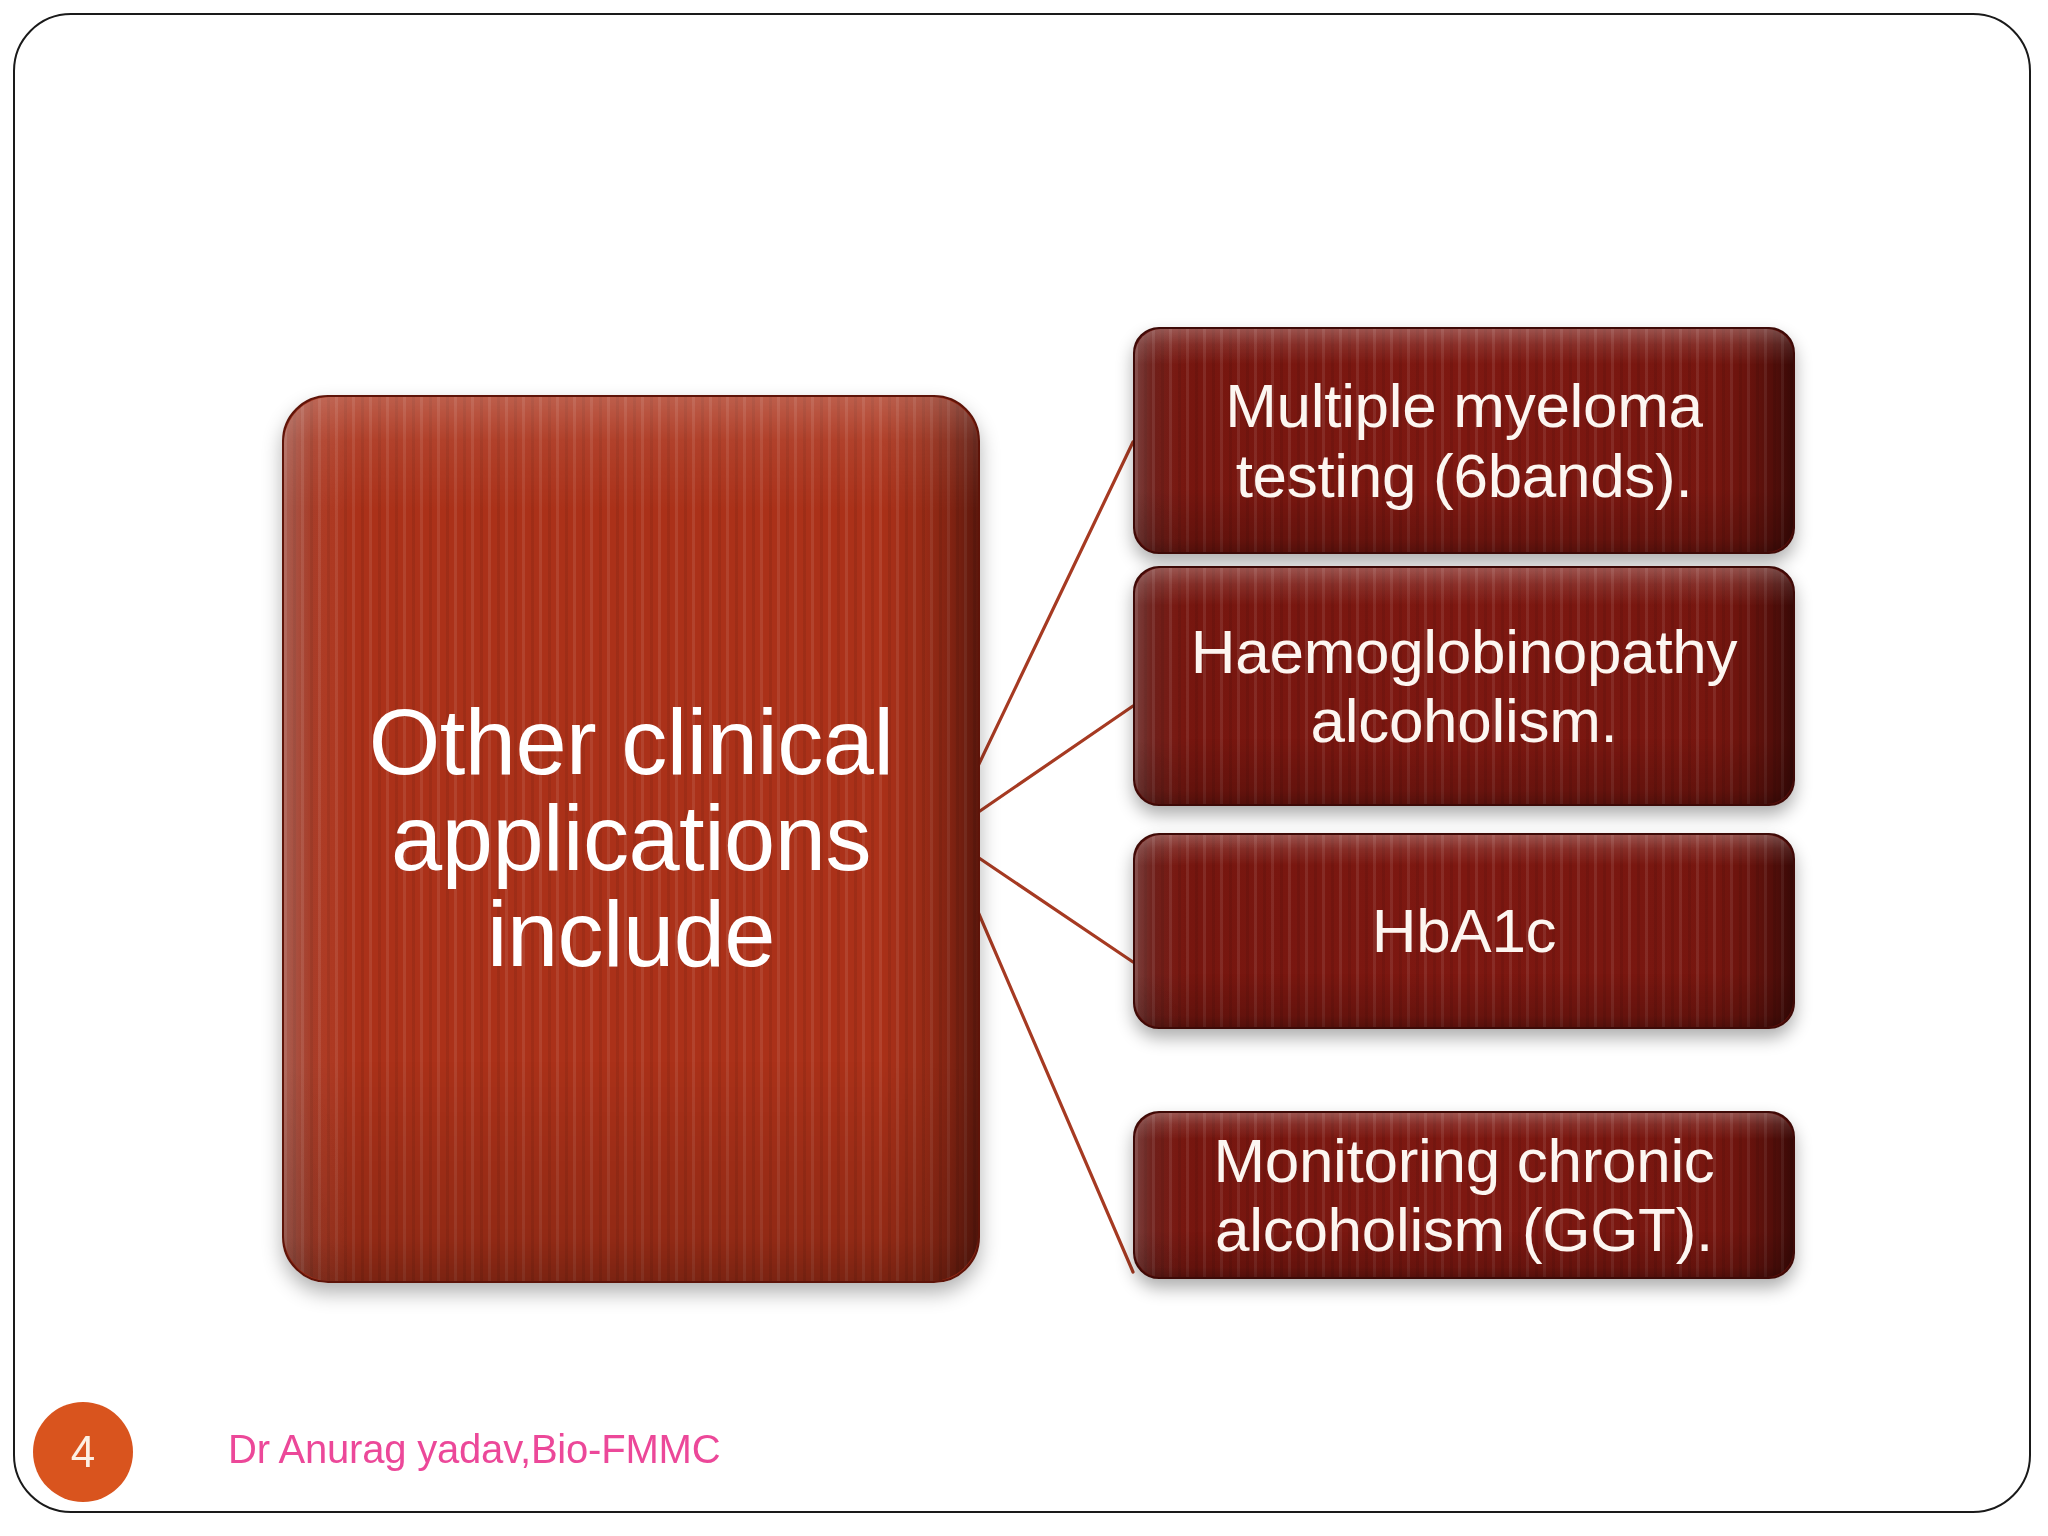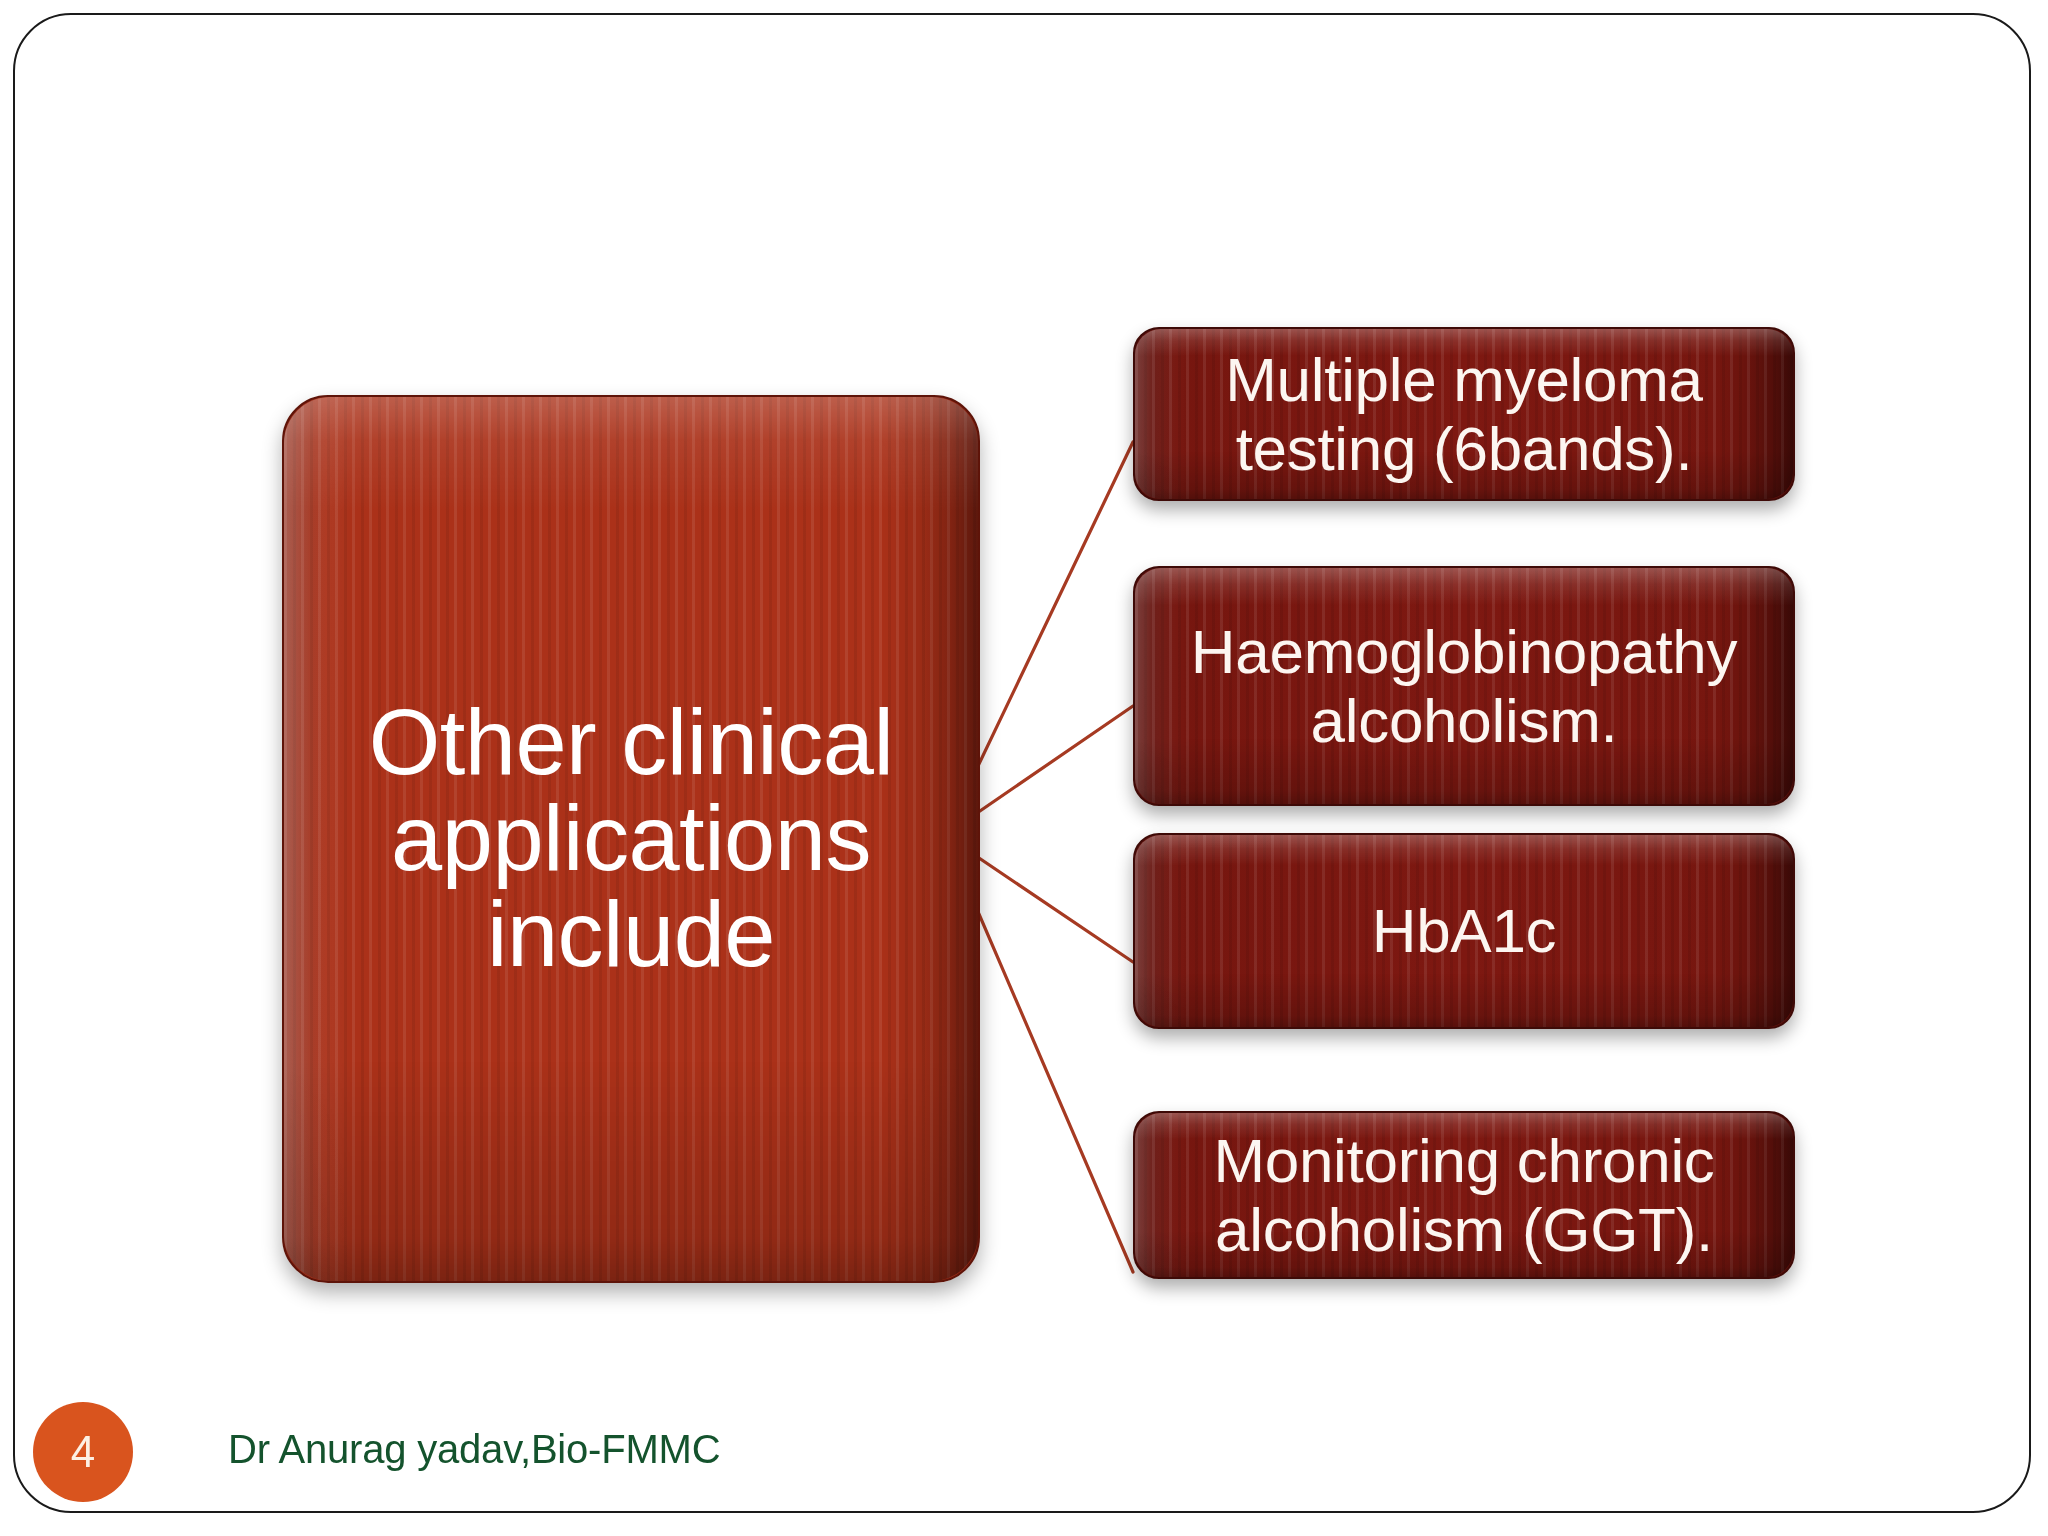--- a/index.html
+++ b/index.html
@@ -155,21 +155,21 @@
     z-index: 3;
     font-size: 62px;
     font-weight: 400;
     color: #fcf6f1;
     line-height: 1.12;
     width: 700px;
     text-align: center;
     letter-spacing: -0.3px;
   }
 
-  #side-box-0 { top: 327px;  height: 174px; }
+  #side-box-0 { top: 327px;  height: 227px; }
   #side-box-1 { top: 566px;  height: 240px; }
   #side-box-2 { top: 833px;  height: 196px; }
   #side-box-3 { top: 1111px; height: 168px; }
 
   
   #page-badge {
     position: absolute;
     left: 33px;
     top: 1402px;
     width: 100px;
@@ -182,21 +182,21 @@
     color: #fdf0e4;
     font-size: 44px;
     font-weight: 400;
     z-index: 6;
   }
   #footer-text {
     position: absolute;
     left: 228px;
     top: 1427px;
     font-size: 40px;
-    color: #14532d;
+    color: #ec4899;
     font-weight: 400;
     letter-spacing: -0.2px;
     z-index: 6;
   }
 </style>
 </head>
 <body>
 
 <div id="slide">
 

